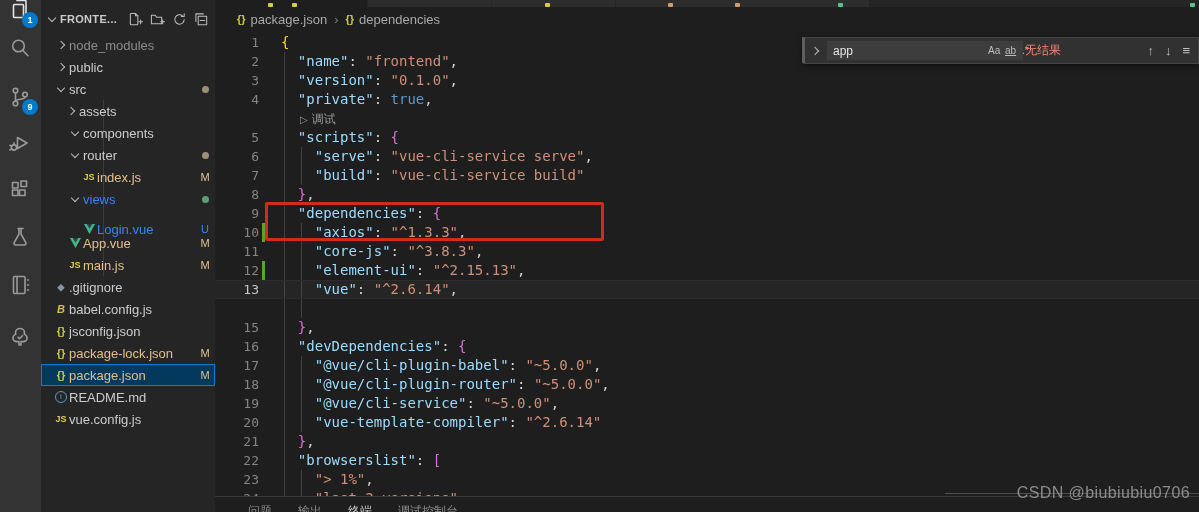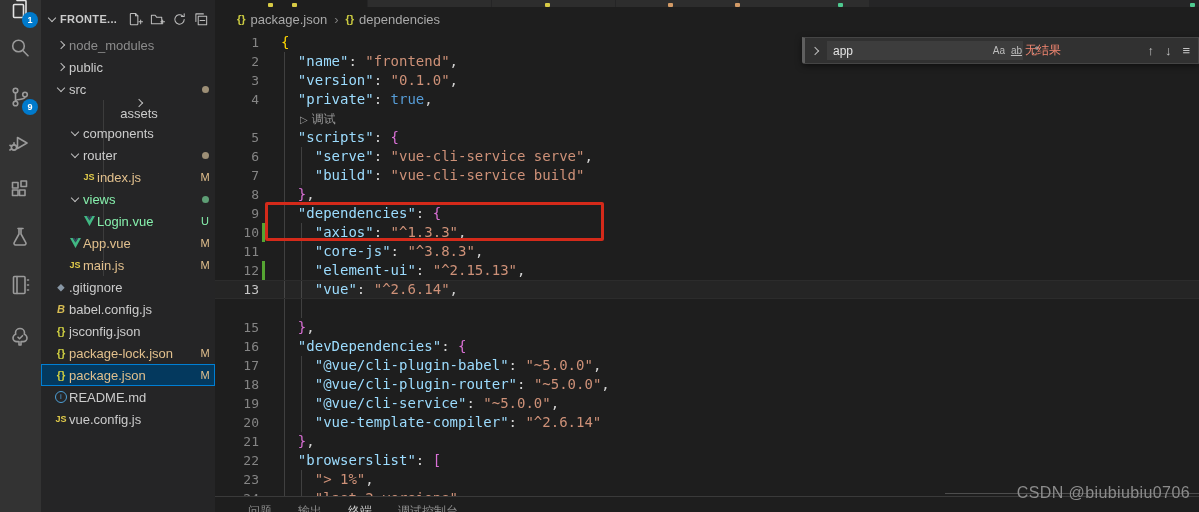--- a/index.html
+++ b/index.html
@@ -15,21 +15,21 @@
   #sidebar{position:absolute;left:41px;top:0;bottom:0;width:174px;background:#252526;overflow:hidden;}
   #exp-header{position:absolute;left:0;top:8px;right:0;height:22px;display:flex;align-items:center;padding-left:8px;color:#cccccc;}
   #exp-title{font-size:11px;font-weight:bold;letter-spacing:.3px;margin-left:5px;flex:none;}
   #exp-actions{display:flex;gap:6px;margin-left:10px;}
   .exp-act{width:16px;height:16px;display:flex;align-items:center;justify-content:center;}
   .tree{position:absolute;left:0;top:34px;right:0;}
   .trow{position:absolute;left:0;right:0;height:22px;display:flex;align-items:center;font-size:13px;color:#cccccc;}
   .trow.sel{background:#04395e;outline:1px solid #007fd4;outline-offset:-1px;}
   .tbox{width:16px;flex:none;display:flex;align-items:center;justify-content:center;}
   .tlabel{flex:1;white-space:nowrap;overflow:hidden;}
-  .c-dim{color:#8c8c8c}.c-mod{color:#e2c08d}.c-un{color:#86efac}.c-norm{color:#cccccc}
+  .c-dim{color:#8c8c8c}.c-mod{color:#e2c08d}.c-un{color:#3b82f6}.c-norm{color:#cccccc}
   .tbadge{flex:none;width:20px;text-align:center;font-size:11px;}
   .tdot{flex:none;width:20px;display:flex;justify-content:center;}
   .dot{width:7px;height:7px;border-radius:50%;}
   .dot-mod{background:#9d8f76}.dot-un{background:#5e9e75}
   .chev{width:5px;height:5px;border-right:1.2px solid #bdbdbd;border-bottom:1.2px solid #bdbdbd;flex:none;}
   .chev-r{transform:rotate(-45deg);}
   .chev-d{transform:rotate(45deg);margin-top:-3px;}
   .fi{font-weight:bold;line-height:1;}
   .fi-js{color:#e3cd4b;font-size:9px;}
   .fi-json{color:#cbcb41;font-size:11px;}
@@ -56,21 +56,21 @@
   .iguide{position:absolute;width:1px;background:#404040;}
   #curline{position:absolute;left:0;right:0;height:19px;background:rgba(255,255,255,.035);border-top:1px solid #2c2c2c;border-bottom:1px solid #2c2c2c;box-sizing:border-box;pointer-events:none;}
   #redbox{position:absolute;border:3px solid #d42a1a;border-radius:2px;pointer-events:none;}
   #codelens{position:absolute;font-size:12px;color:#999999;display:flex;align-items:center;gap:4px;}
   #codelens .play{font-size:10px;color:#999;}
   
   #find{position:absolute;left:802px;top:37px;width:397px;height:27px;background:#313131;border:1px solid #454545;border-left:3px solid #5f5f5f;box-sizing:border-box;display:flex;align-items:center;box-shadow:0 2px 6px rgba(0,0,0,.5);border-bottom-left-radius:3px;}
   #find-chev{width:16px;display:flex;justify-content:center;margin-left:2px;}
   #find-input{display:flex;align-items:center;background:#3d3d3d;height:19px;width:196px;margin-left:4px;}
   #find-query{flex:1;background:transparent;border:none;outline:none;color:#e4e4e4;font-size:12px;padding:0 0 0 6px;font-family:"Liberation Sans",sans-serif;}
-  .ftoggle{flex:none;width:17px;text-align:right;color:#bdbdbd;font-size:10px;}
+  .ftoggle{flex:none;width:17px;text-align:left;color:#bdbdbd;font-size:10px;}
   .ftoggle.u{text-decoration:underline;}
   #find-result{margin-left:2px;color:#f48771;font-size:12px;white-space:nowrap;}
   #find-nav{margin-left:auto;display:flex;gap:11px;margin-right:8px;color:#c5c5c5;font-size:13px;}
   
   #panel{position:absolute;left:215px;right:0;bottom:0;height:15px;background:#1e1e1e;border-top:1px solid #3a3a3a;overflow:hidden;}
   #panel-tabs{position:absolute;left:33px;top:6px;display:flex;gap:26px;font-size:12px;color:#8f8f8f;}
   .ptab.active{color:#cccccc;}
   
   #wm-line{position:absolute;left:945px;right:0;top:493px;height:1px;background:#4d4d4d;}
   #watermark{position:absolute;right:9px;top:484px;color:#8c8c8c;font-size:16px;letter-spacing:.4px;}
@@ -213,21 +213,21 @@
         </div>
         <div class="trow" style="top: 44px; padding-left: 12px;">
           <span class="tbox">
             <span class="chev chev-d"></span>
           </span>
           <span class="tlabel c-norm">src</span>
           <span class="tdot">
             <span class="dot dot-mod"></span>
           </span>
         </div>
-        <div class="trow" style="top: 66px; padding-left: 22px; flex-direction: column;">
+        <div class="trow" style="top: 66px; padding-left: 22px;">
           <span class="tbox">
             <span class="chev chev-r"></span>
           </span>
           <span class="tlabel c-norm">assets</span>
         </div>
         <div class="trow" style="top: 88px; padding-left: 26px;">
           <span class="tbox">
             <span class="chev chev-d"></span>
           </span>
           <span class="tlabel c-norm">components</span>
@@ -250,21 +250,21 @@
         </div>
         <div class="trow" style="top: 154px; padding-left: 26px;">
           <span class="tbox">
             <span class="chev chev-d"></span>
           </span>
           <span class="tlabel c-un">views</span>
           <span class="tdot">
             <span class="dot dot-un"></span>
           </span>
         </div>
-        <div class="trow" style="top: 176px; padding-left: 40px;">
+        <div class="trow" style="top: 184px; padding-left: 40px;">
           <span class="tbox">
             <svg width="11" height="10" viewBox="0 0 10 9">
               <path d="M0 0h2.5L5 4 7.5 0H10L5 9z" fill="#41b883"></path>
               <path d="M2.5 0h1.6L5 1.5 5.9 0h1.6L5 4z" fill="#35495e"></path>
             </svg>
           </span>
           <span class="tlabel c-un">Login.vue</span>
           <span class="tbadge c-un">U</span>
         </div>
         <div class="trow" style="top: 198px; padding-left: 26px;">

